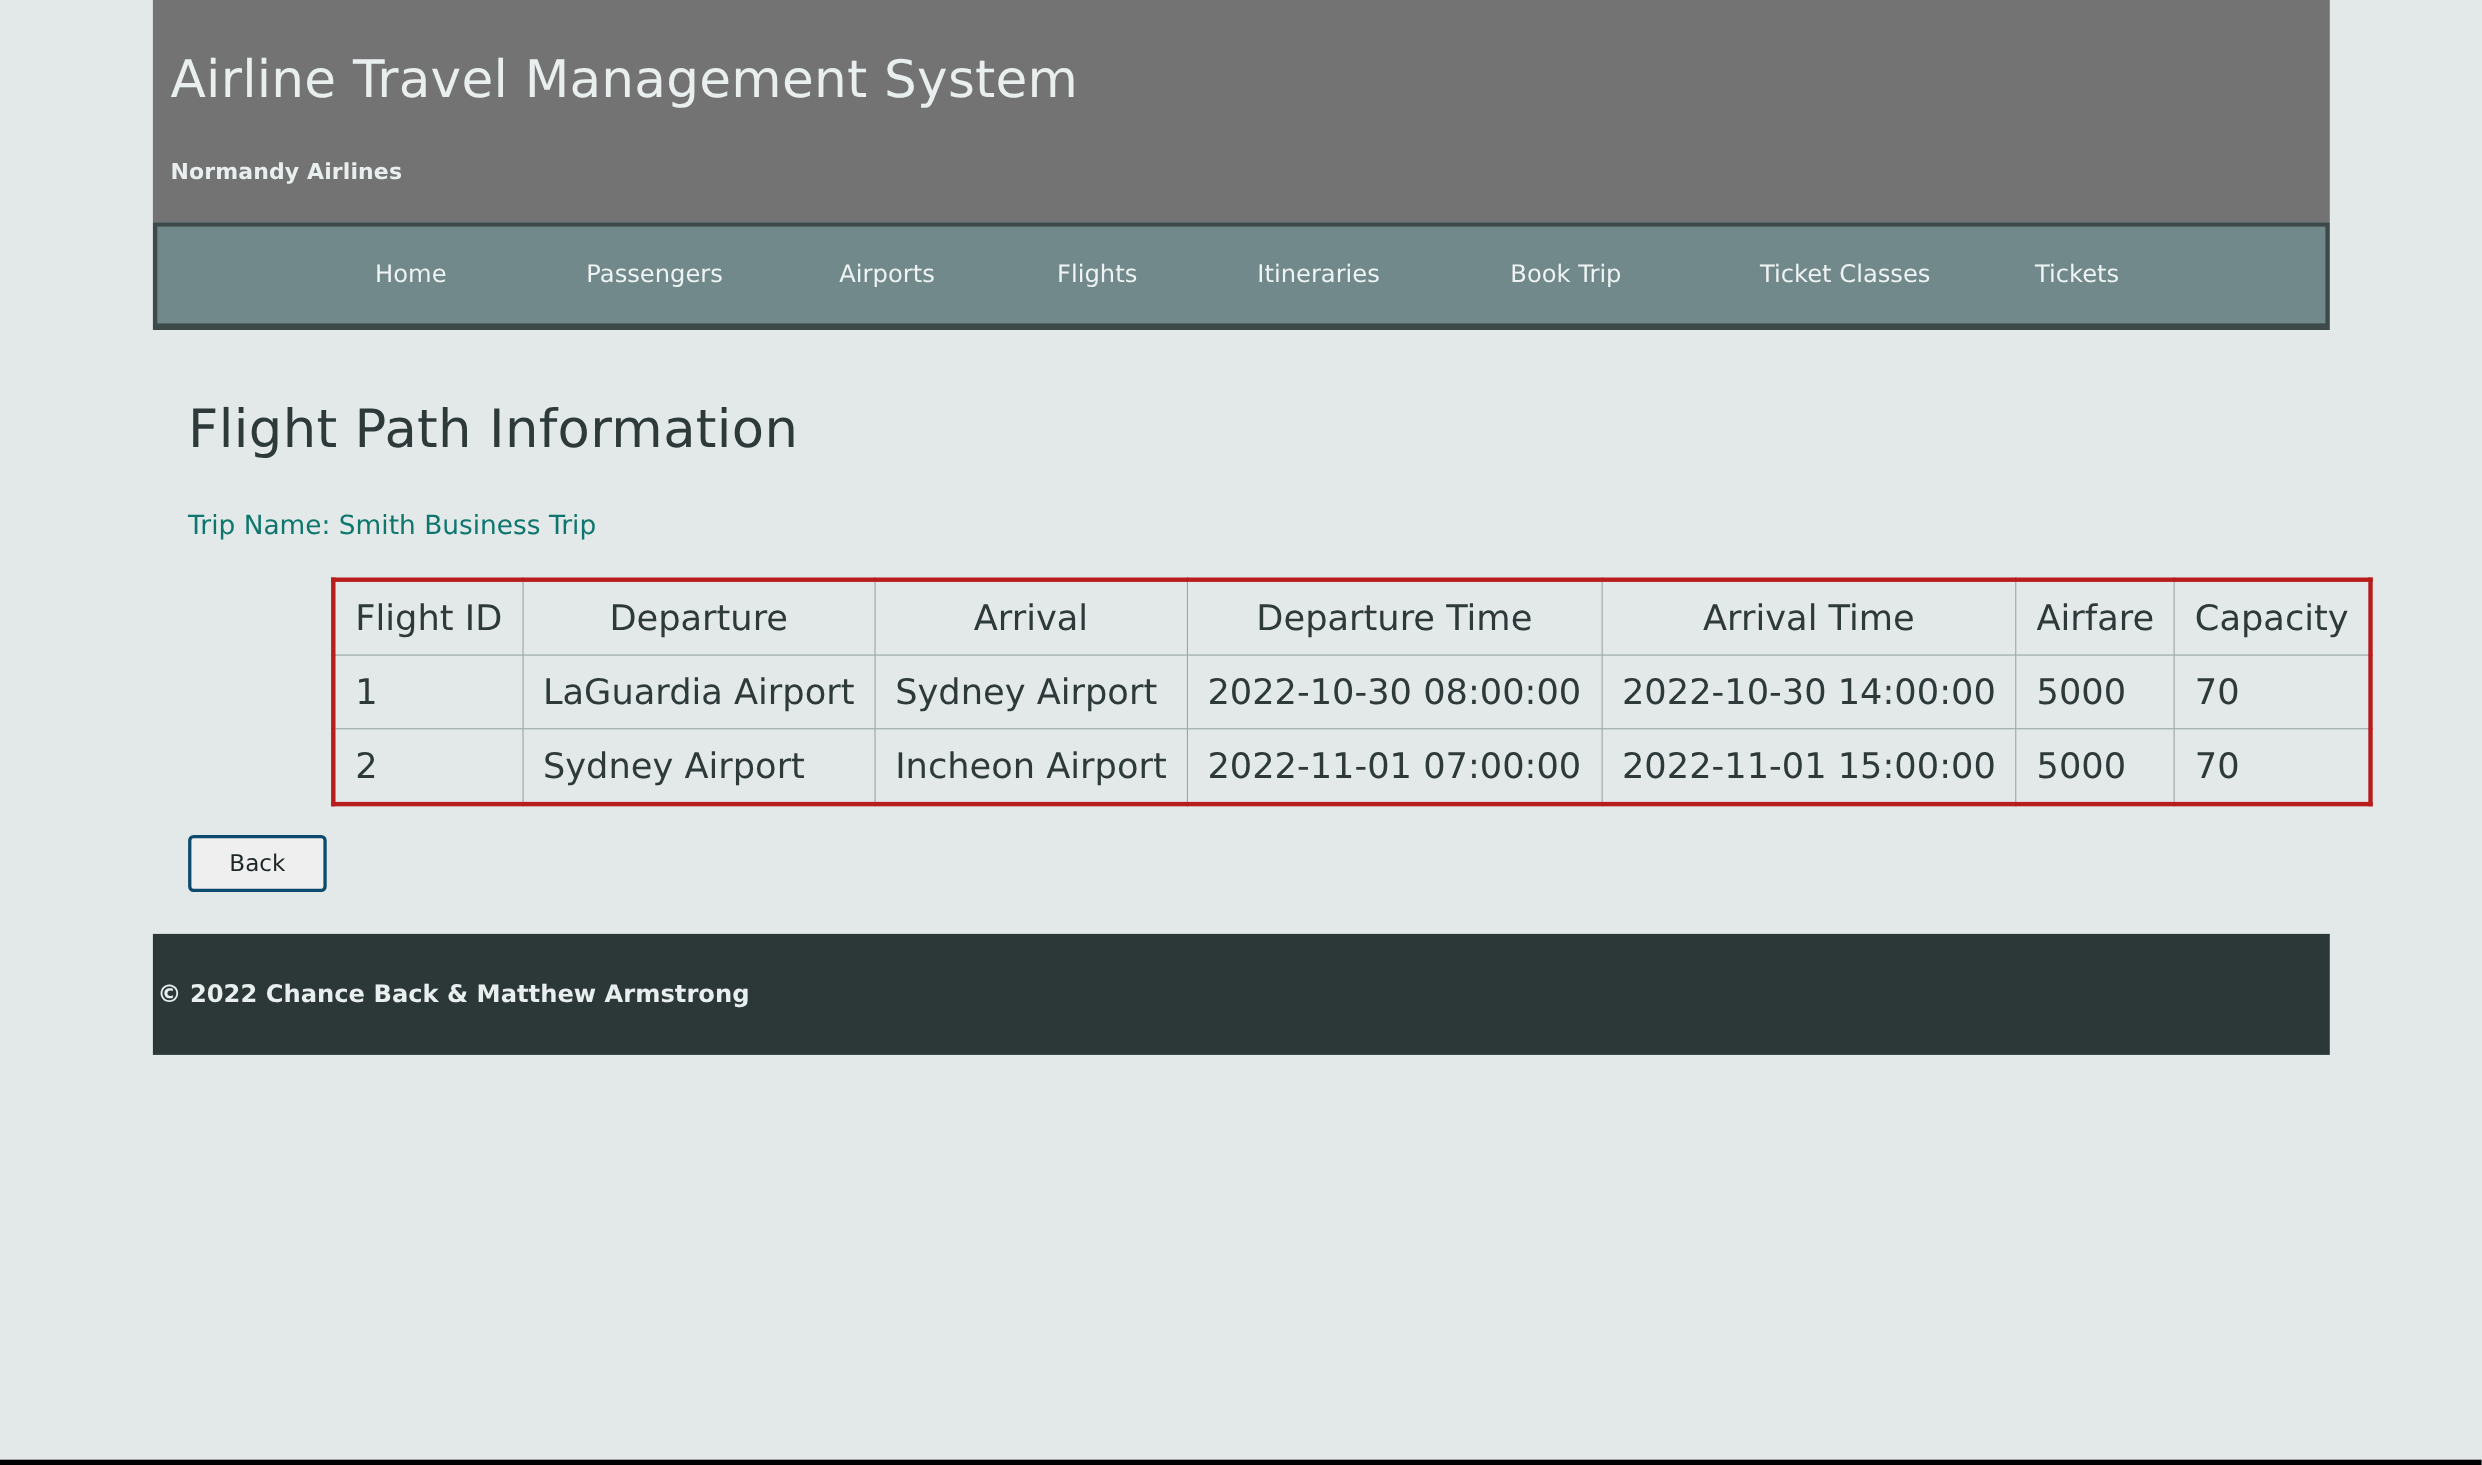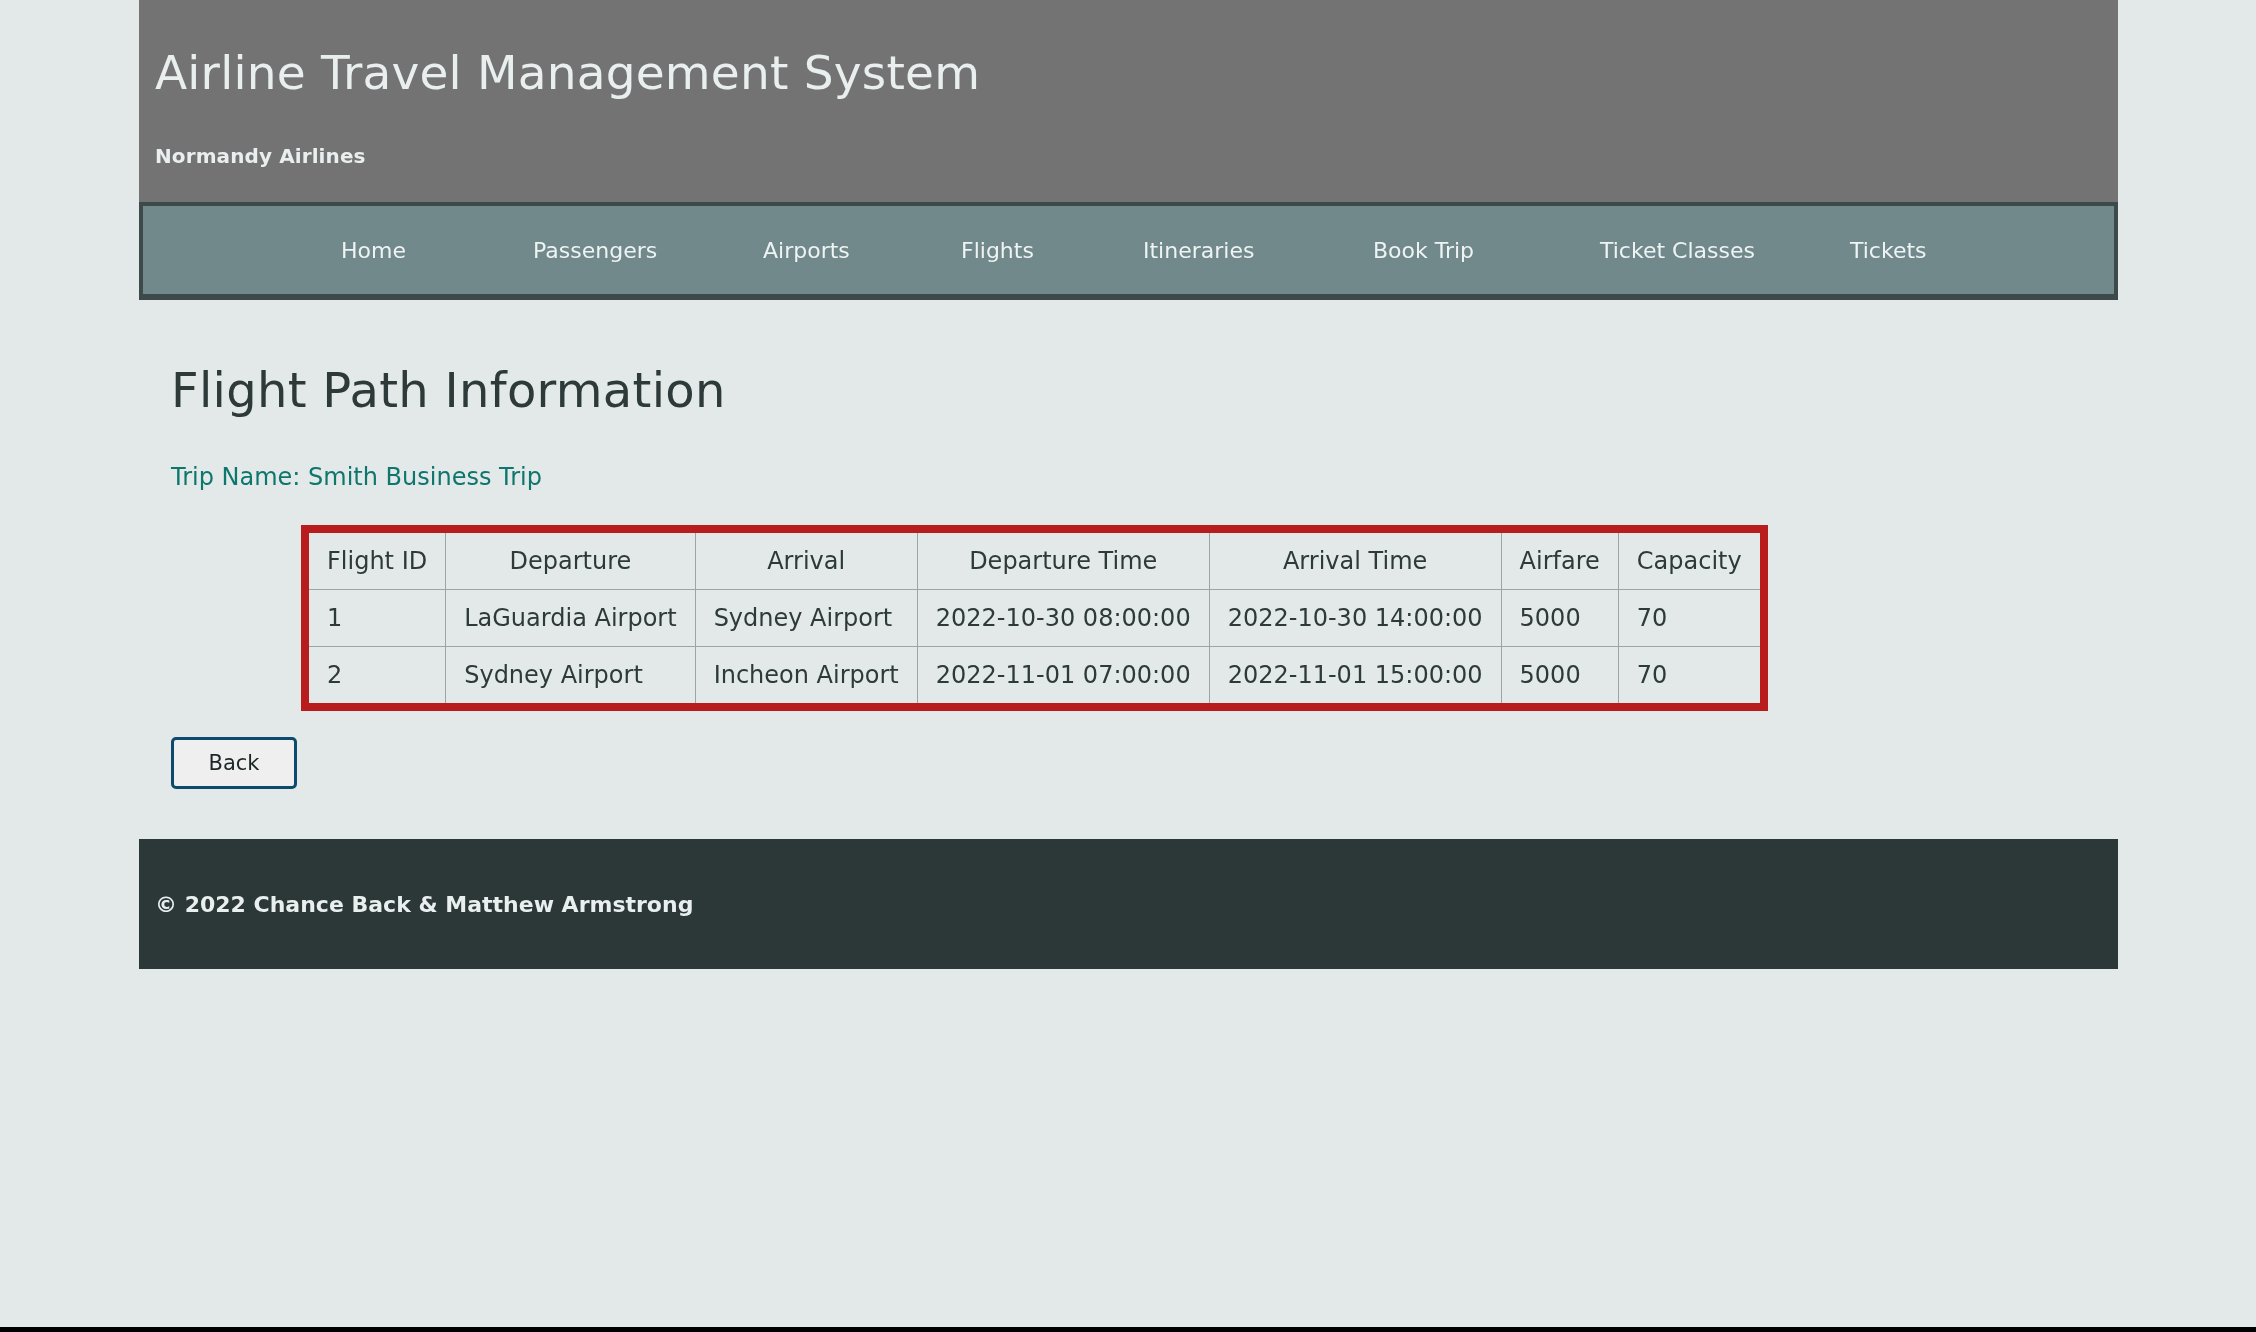--- a/index.html
+++ b/index.html
@@ -87,23 +87,23 @@
     color: #0f766e;
     margin: 45px 0 0 0;
   }
 
   
   .table-holder {
     margin: 34px 0 0 130px;
   }
   table.flight-table {
     border-collapse: collapse;
-    border: 8px solid #b91c1c;
+    border: 4px solid #b91c1c;
     background: #e3e9e9;
-    font-size: 24px;
+    font-size: 32px;
     color: #2e3a3a;
   }
   table.flight-table th {
     border: 1px solid #9aa6a6;
     font-weight: normal;
     text-align: center;
     padding: 14px 18px;
     white-space: nowrap;
   }
   table.flight-table td {
@@ -127,25 +127,25 @@
     padding: 11px 0;
     width: 120px;
     text-align: center;
     cursor: pointer;
     display: inline-block;
   }
 
   
   .site-footer {
     background: #2c3838;
-    margin-top: 50px;
-    height: 130px;
+    margin-top: 38px;
+    height: 110px;
     display: flex;
     align-items: center;
-    padding-left: 16px;
+    padding-left: 4px;
     box-sizing: border-box;
   }
   .footer-text {
     color: #e9eeee;
     font-size: 22px;
     font-weight: bold;
   }
 
   .bottom-strip {
     position: absolute;

